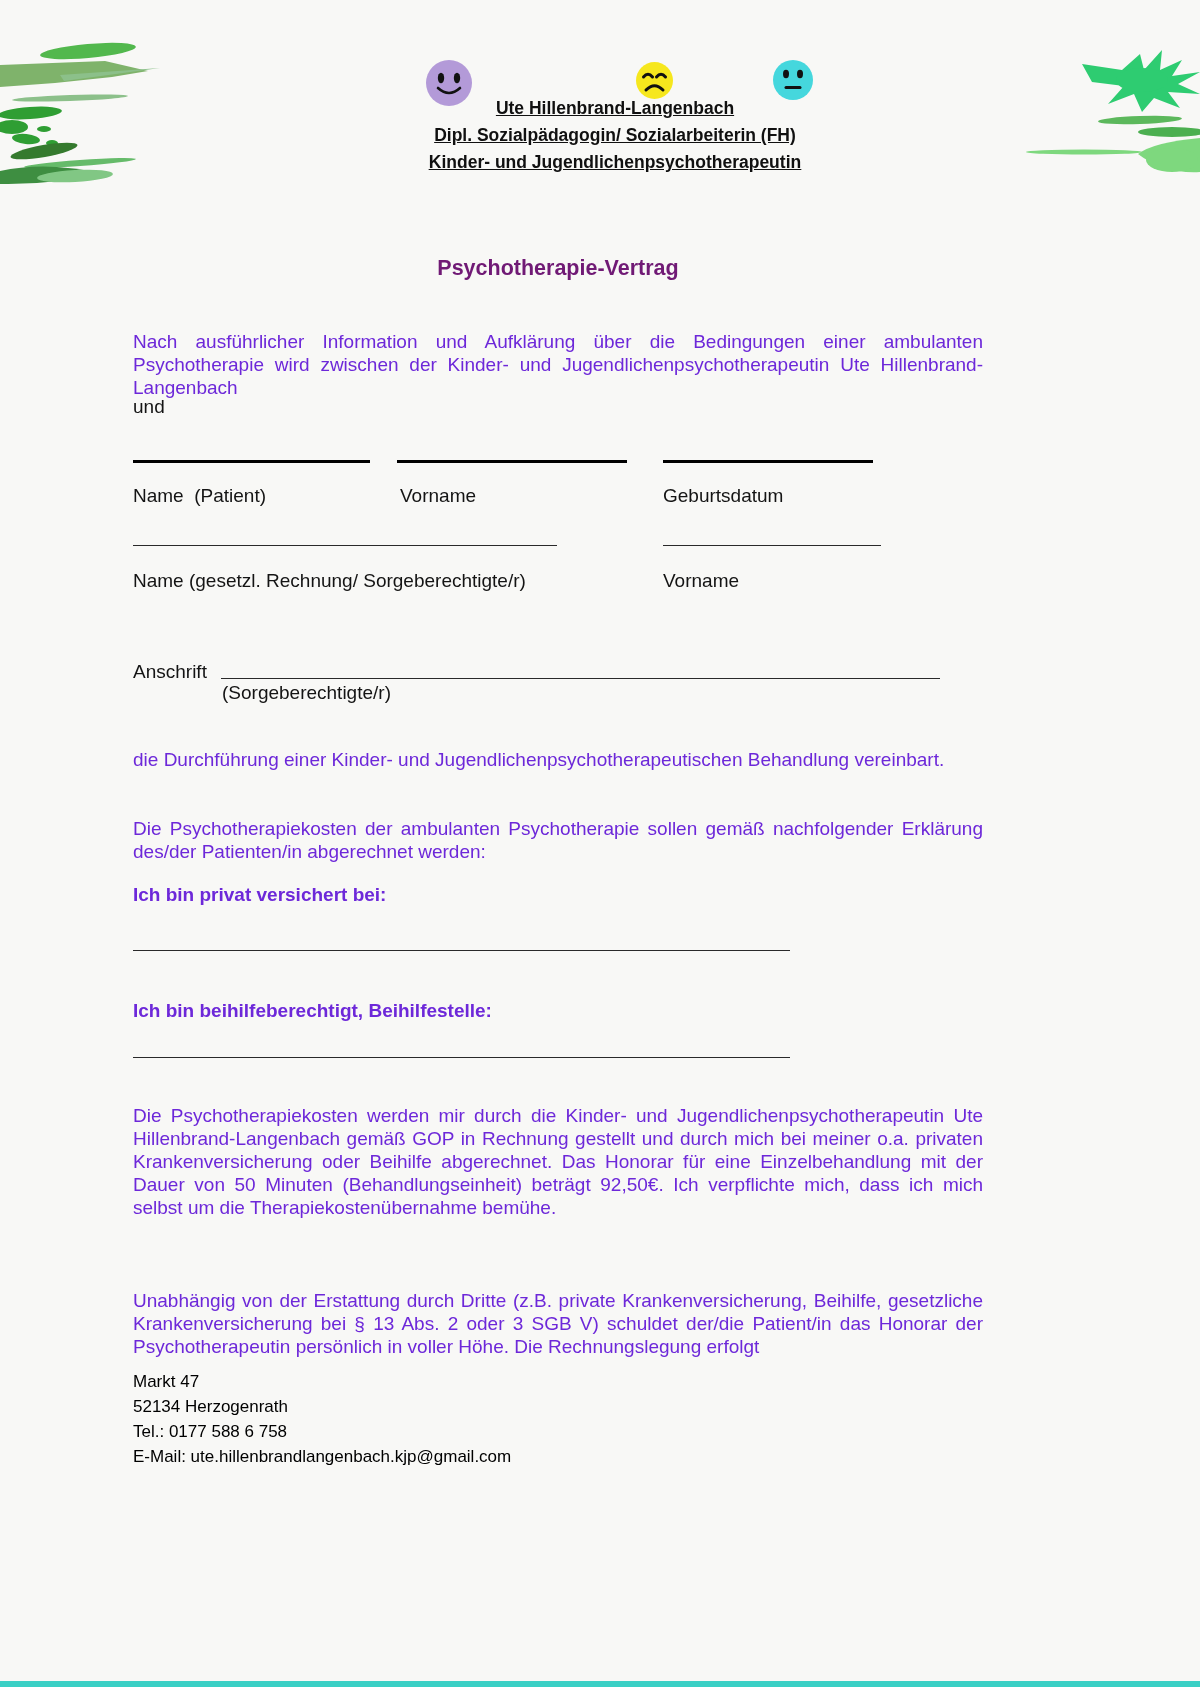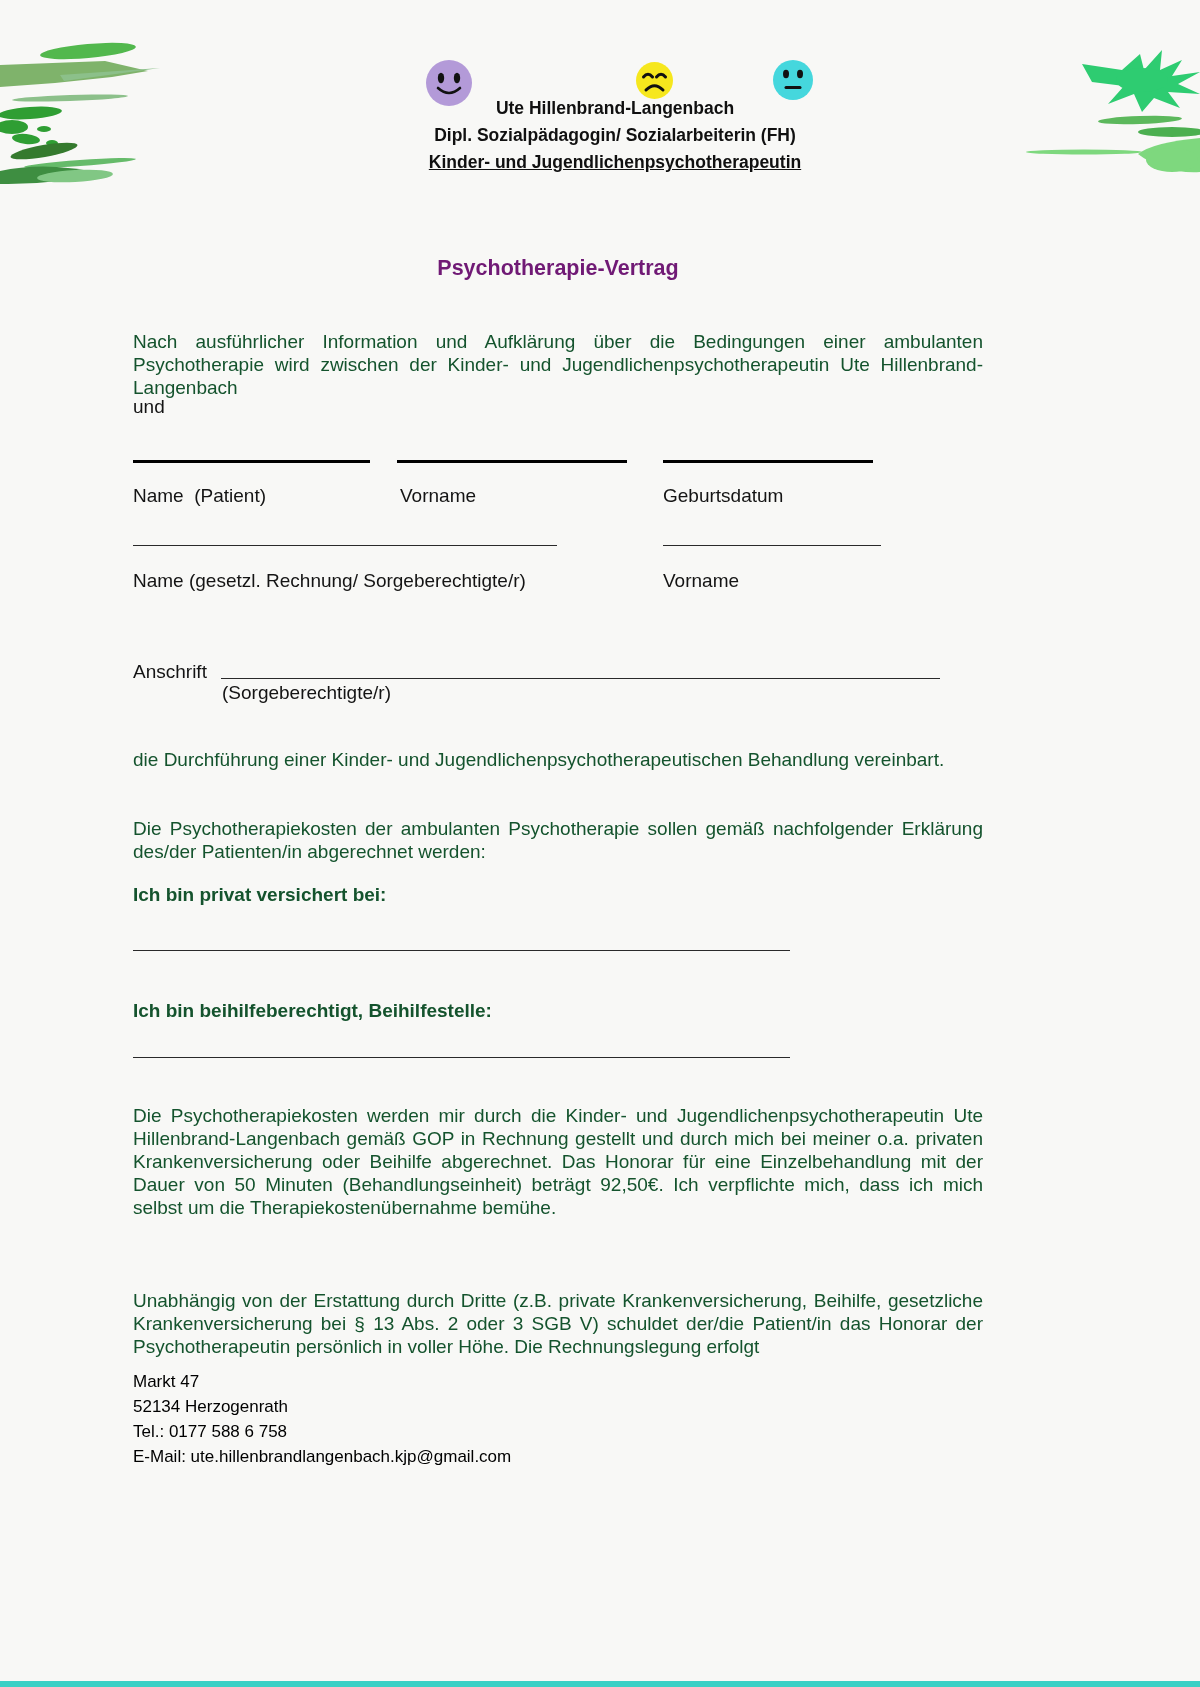--- a/index.html
+++ b/index.html
@@ -19,32 +19,33 @@
   .splat{position:absolute;}
   .splat-left{left:0;top:35px;}
   .splat-right{left:1022px;top:42px;}
   
   .emoji{position:absolute;}
   .emoji svg{display:block;}
   .letterhead{
     position:absolute;left:200px;top:95px;width:830px;
     text-align:center;font-weight:bold;font-size:17.5px;line-height:27px;
     color:#101010;
+    text-decoration:underline;
   }
   .letterhead .underlined{text-decoration:underline;}
   
   .doc-title{
     position:absolute;left:133px;width:850px;top:256px;
     margin:0;text-align:center;font-size:21.5px;font-weight:bold;color:#701a75;
   }
   .para{
     position:absolute;left:133px;width:850px;margin:0;
     font-size:19px;line-height:23px;
     text-align:justify;text-align-last:left;
-    color:#14532d;
+    color:#6d28d9;
   }
   .plain{text-align:left;}
   .bold-head{font-weight:bold;}
   .flabel{
     position:absolute;font-size:19px;color:#141414;white-space:pre;
   }
   .blank{
     position:absolute;height:16px;
     border-bottom:1px solid #2a2a2a;
   }

